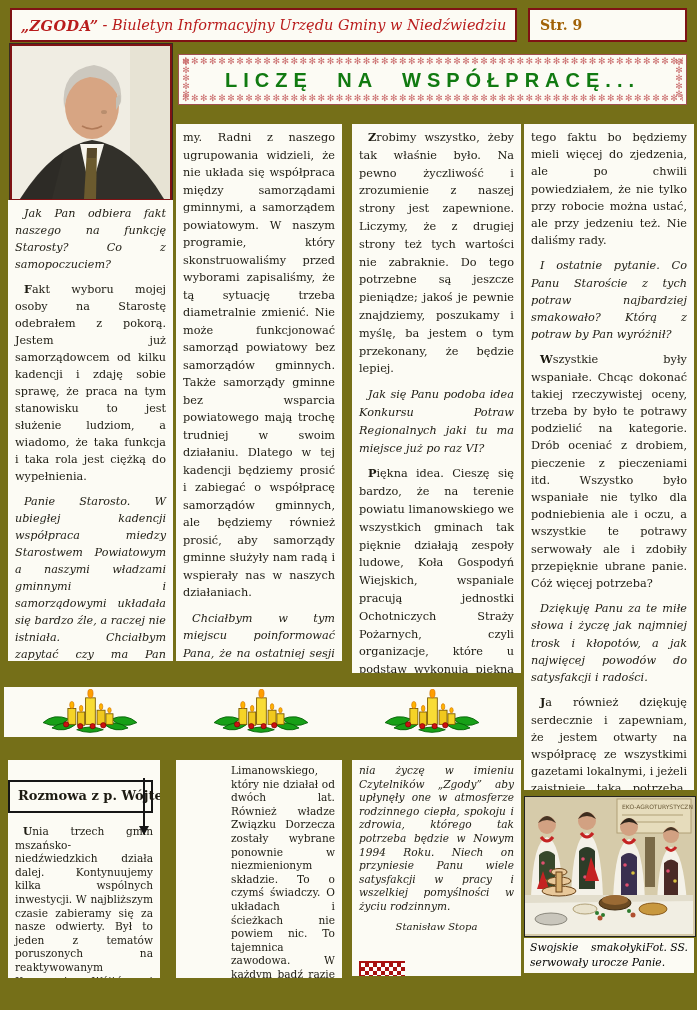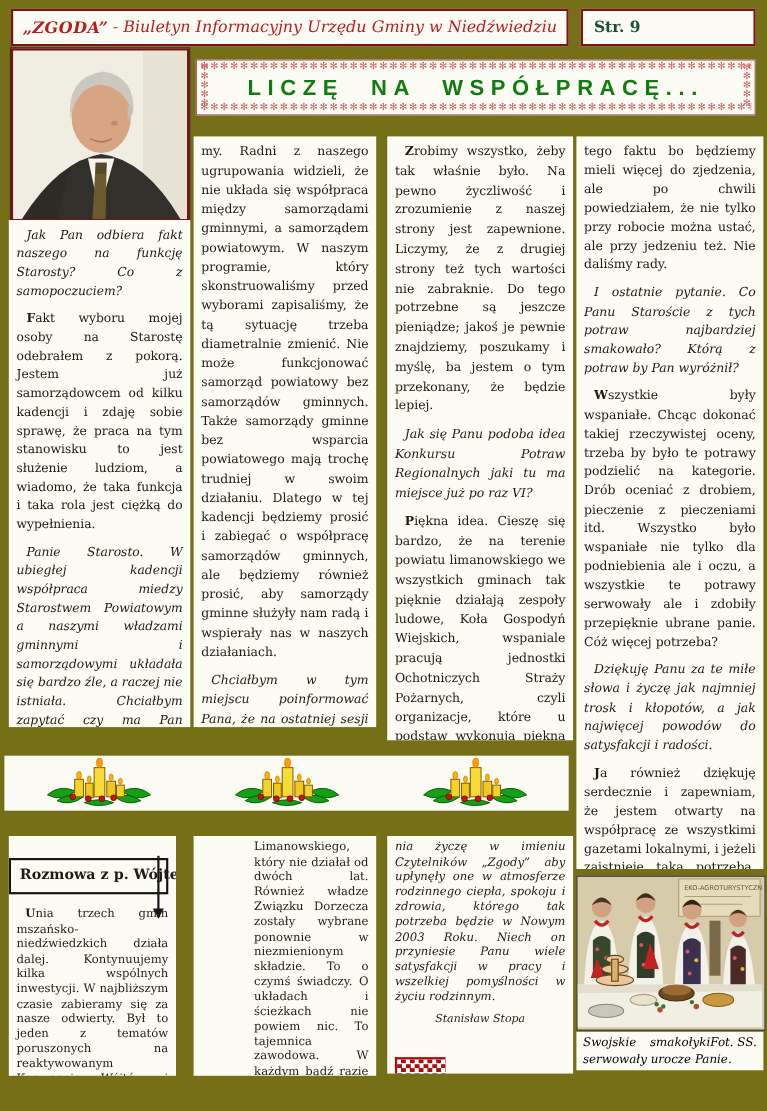--- a/index.html
+++ b/index.html
@@ -7,21 +7,21 @@
        font-family:"DejaVu Serif", serif;overflow:hidden;}
   .whitebox{position:absolute;background:#fcfbf4;overflow:hidden;box-sizing:border-box;}
 
   
   #hdr-main{left:10px;top:8px;width:507px;height:34px;border:2px solid #7f1214;
             display:flex;align-items:center;justify-content:center;
             font-style:italic;font-size:14.5px;color:#b91c1c;}
   #hdr-main b{font-style:italic;margin-right:4px;letter-spacing:.5px;}
   #hdr-page{left:528px;top:8px;width:159px;height:34px;border:2px solid #7f1214;
             display:flex;align-items:center;font-weight:bold;font-size:14px;
-            color:#14532d;padding-left:10px;}
+            color:#a16207;padding-left:10px;}
 
   
   #banner{left:178px;top:54px;width:509px;height:51px;border:1px solid #a05050;}
   .star-row{position:absolute;left:3px;right:3px;height:10px;color:#c96a6a;
             font-size:9px;line-height:10px;letter-spacing:1.5px;white-space:nowrap;overflow:hidden;
             font-family:"DejaVu Sans",sans-serif;}
   .star-top{top:1px;} .star-bot{bottom:1px;}
   .star-col{position:absolute;top:3px;bottom:3px;width:10px;color:#c96a6a;font-size:9px;
             line-height:8px;white-space:pre;overflow:hidden;text-align:center;
             font-family:"DejaVu Sans",sans-serif;}
@@ -254,21 +254,21 @@
   </div>
   <p class="a">Unia trzech gmin mszańsko-niedźwiedzkich działa dalej. Kontynuujemy kilka wspólnych inwestycji. W najbliższym czasie zabieramy się za nasze odwierty. Był to jeden z tematów poruszonych na reaktywowanym Konwencie Wójtów i Burmistrzów Powiatu</p>
 </div>
 
 <div class="whitebox bbox" id="bm1">
   <p style="text-indent:0;margin-left:48px;">Limanowskiego, który nie działał od dwóch lat. Również władze Związku Dorzecza zostały wybrane ponownie w niezmienionym składzie. To o czymś świadczy. O układach i ścieżkach nie powiem nic. To tajemnica zawodowa. W każdym bądź razie nie jest źle.</p>
   <p class="q">Dziękuję serdecznie za ciekawe informacje, spostrzeżenia, oceny i wypowiedzi. Z okazji Świąt Bożego Narodze-</p>
 </div>
 
 <div class="whitebox bbox" id="bm2">
-  <p class="q" style="text-indent:0;">nia życzę w imieniu Czytelników „Zgody” aby upłynęły one w atmosferze rodzinnego ciepła, spokoju i zdrowia, którego tak potrzeba będzie w Nowym 2003 Roku. Niech on przyniesie Panu wiele satysfakcji w pracy i wszelkiej pomyślności w życiu rodzinnym.</p>
+  <p class="q" style="text-indent:0;">nia życzę w imieniu Czytelników „Zgody” aby upłynęły one w atmosferze rodzinnego ciepła, spokoju i zdrowia, którego tak potrzeba będzie w Nowym 1994 Roku. Niech on przyniesie Panu wiele satysfakcji w pracy i wszelkiej pomyślności w życiu rodzinnym.</p>
   <div class="bsig">Stanisław Stopa</div>
   <div class="badge">
     <div class="badge-wing left"></div>
     <div class="badge-circle">2003</div>
     <div class="badge-wing right"></div>
   </div>
 </div>
 
 <div id="photo2">
   <svg width="168" height="137" viewBox="0 0 168 137">

